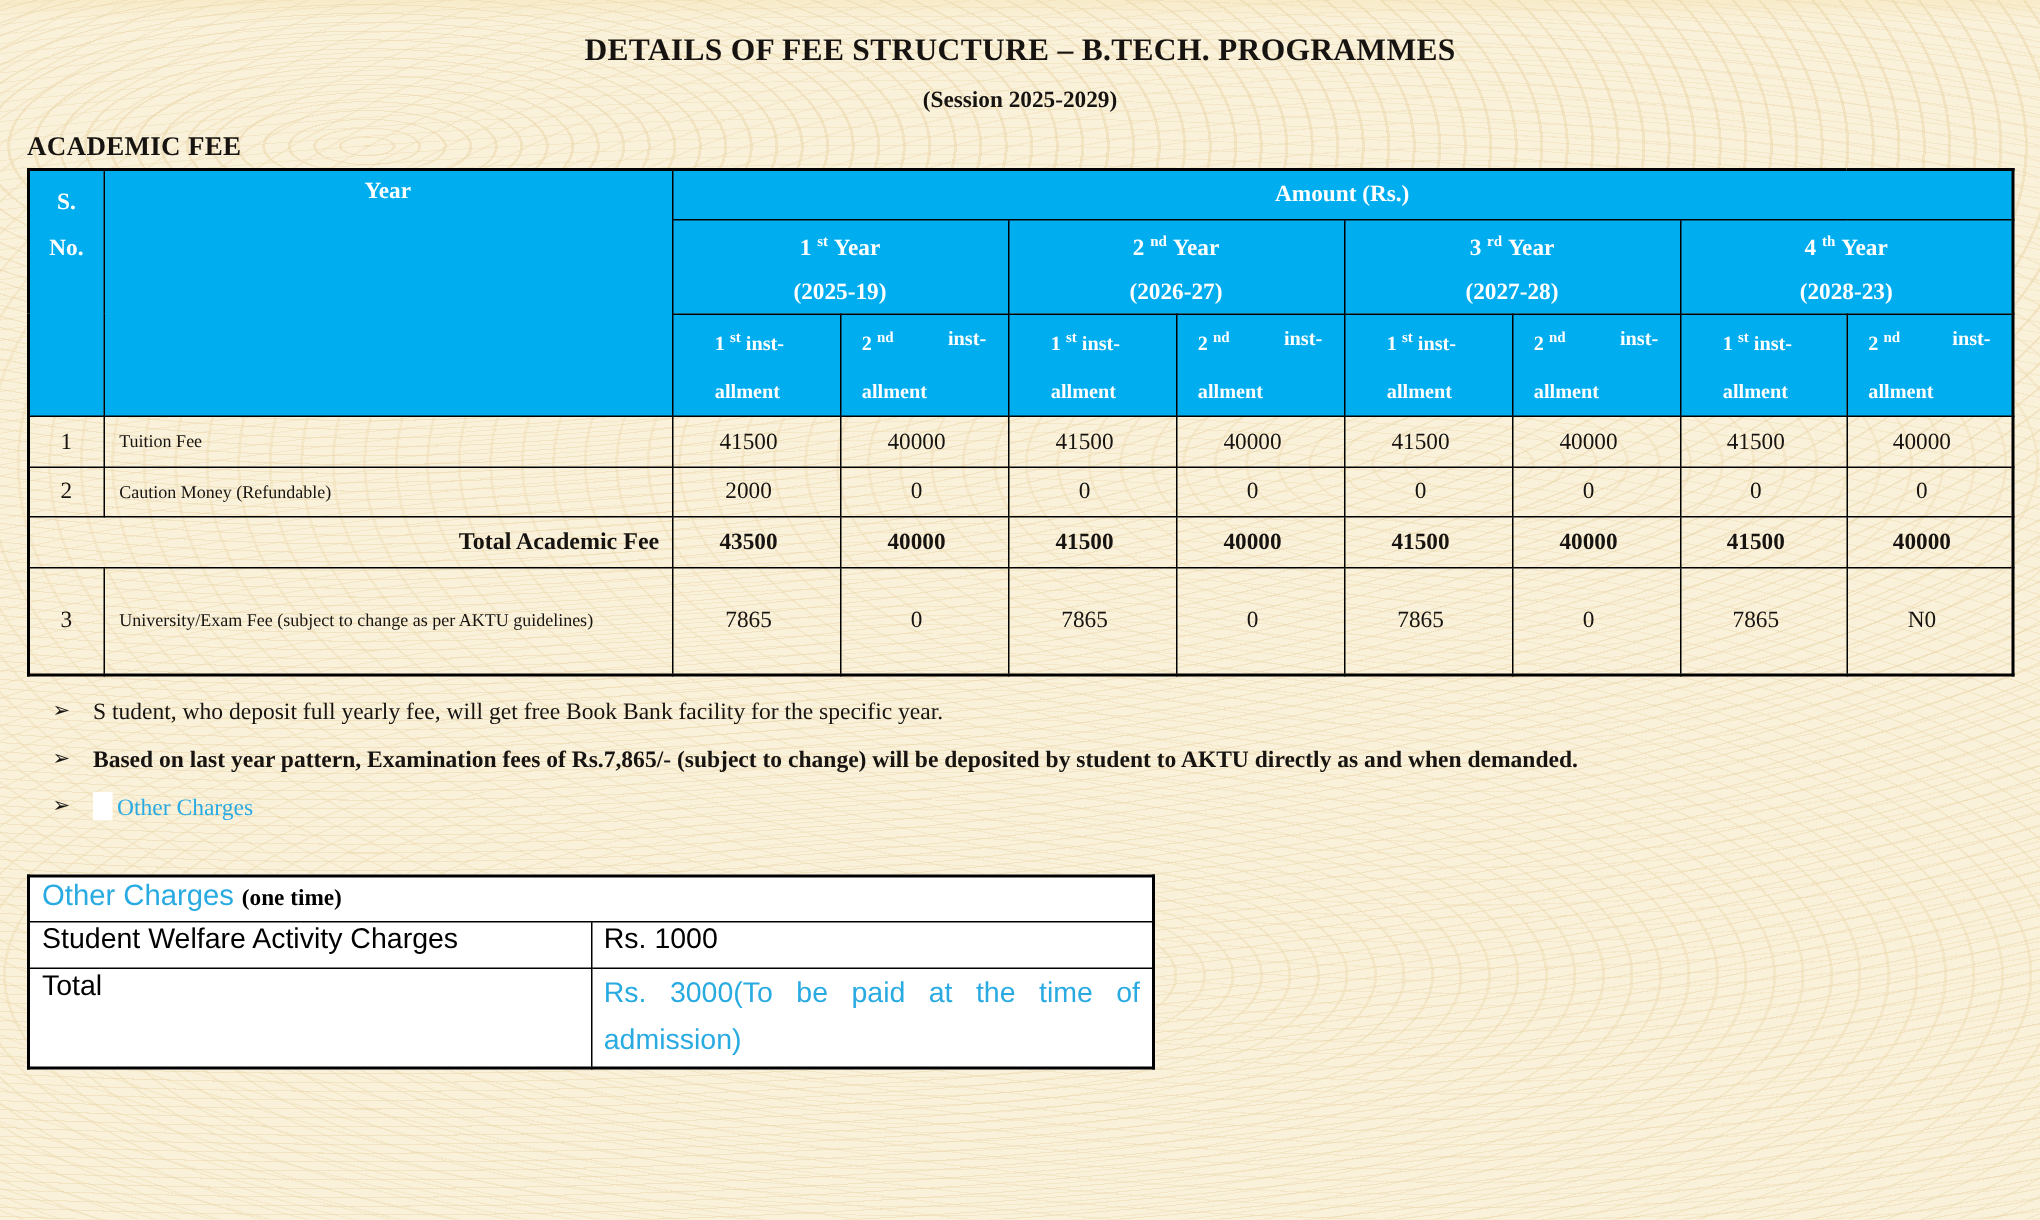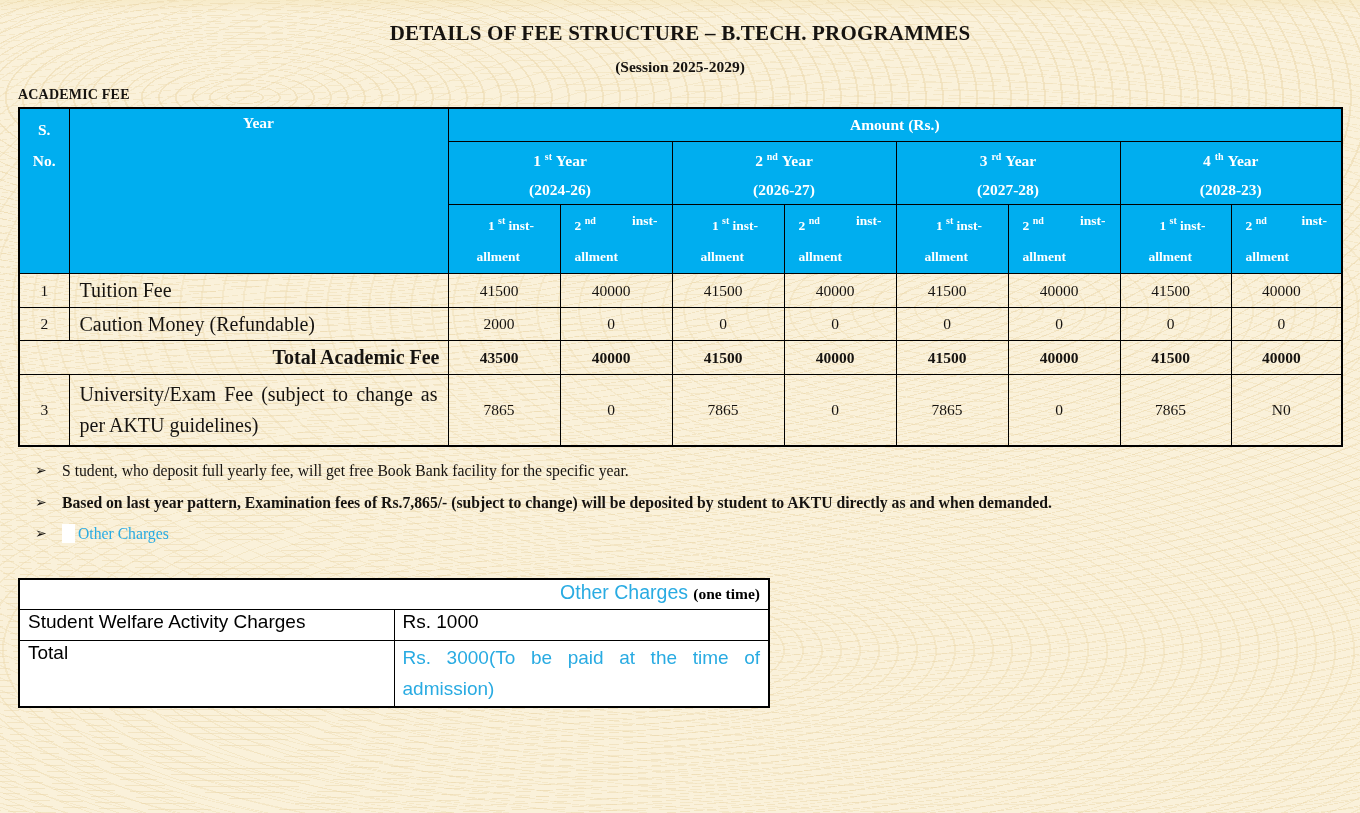--- a/index.html
+++ b/index.html
@@ -16,21 +16,21 @@
   }
 
   .page-title {
     text-align:center; font-weight:bold; font-size:21px;
     padding-top:21px; letter-spacing:0.2px;
   }
   .page-subtitle {
     text-align:center; font-weight:bold; font-size:15.5px; margin-top:12px;
   }
   .section-heading {
-    font-size:14px; font-weight:bold; margin:11px 0 4px 18px; letter-spacing:0.2px;
+    font-size:18px; font-weight:bold; margin:11px 0 4px 18px; letter-spacing:0.2px;
   }
 
   
   table.fee {
     border-collapse:collapse; table-layout:fixed;
     width:1323px; margin-left:18px;
     border:2px solid #000;
   }
   table.fee th, table.fee td {
     border:1.5px solid #000;
@@ -43,55 +43,55 @@
   tr.hrow-c { height:68px; }
   th.sno-h { font-size:15.5px; vertical-align:top; padding-top:5px; line-height:31px; }
   th.head-h { font-size:15.5px; vertical-align:top; padding-top:5px; }
   th.amount-h { font-size:15.5px; }
   th.year-h { font-size:15.5px; line-height:29px; }
   th.year-h sup, th.inst-h sup { font-size:10px; }
   th.inst-h {
     font-size:13.5px; font-weight:bold; text-align:left;
     vertical-align:middle; padding:0 14px; line-height:32px;
   }
-  th.inst-h .l1 { display:block; padding-left:14px;text-align:center; }
+  th.inst-h .l1 { display:block; padding-left:14px; }
   th.inst-h .l1-justify { display:flex; justify-content:space-between; padding-left:0; }
   th.inst-h .l2 { display:block; padding-left:14px; }
   th.inst-h .l2-nopad { padding-left:0; }
 
   tr.body-row1 { height:34px; }
   tr.body-row2 { height:33px; }
   tr.total-row { height:34px; }
   tr.exam-row  { height:71px; }
   td.sno-cell { text-align:center; font-size:15.5px; }
-  td.head-cell { font-size:20px; padding:0 10px; }
+  td.head-cell { font-size:12px; padding:0 10px; }
   td.head-cell-justify { text-align:justify; line-height:31px; }
   td.val-cell { text-align:center; font-size:15.5px; padding-right:10px; }
   tr.total-row td { font-weight:bold; }
-  td.total-label { text-align:right; font-size:20px; padding-right:8px; }
+  td.total-label { text-align:right; font-size:16px; padding-right:8px; }
 
   
   .notes { margin:14px 0 0 18px; width:1290px; }
   .note { position:relative; padding-left:44px; font-size:15.7px; line-height:19px; margin-bottom:12px; }
   .note.bold { font-weight:bold; }
   .note.sub { margin-bottom:13px; }
   .note .marker { position:absolute; left:17px; top:0; font-weight:normal; font-size:14px; }
   .note .hl-box { display:inline-block; width:13px; height:19px; background:#ffffff; vertical-align:-4px; margin-right:3px; }
   .link-blue { color:#29ABE2; text-decoration:none; cursor:pointer; }
 
   
   table.other {
     border-collapse:collapse; table-layout:fixed;
     width:750px; margin:35px 0 0 18px;
     background:#ffffff; border:2px solid #000;
     font-family:"Liberation Sans", sans-serif;
     font-size:19px; color:#000;
   }
   table.other td { border:1.5px solid #000; padding:1px 8px 2px 8px; vertical-align:top; }
-  tr.oc-header { height:31px;text-align:right; }
+  tr.oc-header { height:31px; }
   .oc-title-link { color:#29ABE2; font-size:19.5px; }
   .oc-title-suffix { font-family:"Liberation Serif", serif; font-weight:bold; font-size:15.5px; color:#000; }
   tr.oc-tall { height:62px; }
   tr.oc-short { height:31px; }
   td.oc-value-justify { text-align:justify; line-height:31px; }
   td.oc-total-value { color:#29ABE2; text-align:justify; line-height:31px; }
 </style>
 </head>
 <body>
 
@@ -117,21 +117,21 @@
     <th class="sno-h" rowspan="3">
       <span>S.</span><br>
       <span>No.</span>
     </th>
     <th class="head-h" rowspan="3">Year</th>
     <th class="amount-h" colspan="8">Amount (Rs.)</th>
   </tr>
   <tr class="hrow-b">
     <th class="year-h" colspan="2">
       <span>1</span>&nbsp;<sup>st</sup>&nbsp;<span>Year</span><br>
-      <span>(2024-26)</span>
+      <span>(2025-19)</span>
     </th>
     <th class="year-h" colspan="2">
       <span>2</span>&nbsp;<sup>nd</sup>&nbsp;<span>Year</span><br>
       <span>(2026-27)</span>
     </th>
     <th class="year-h" colspan="2">
       <span>3</span>&nbsp;<sup>rd</sup>&nbsp;<span>Year</span><br>
       <span>(2027-28)</span>
     </th>
     <th class="year-h" colspan="2">

